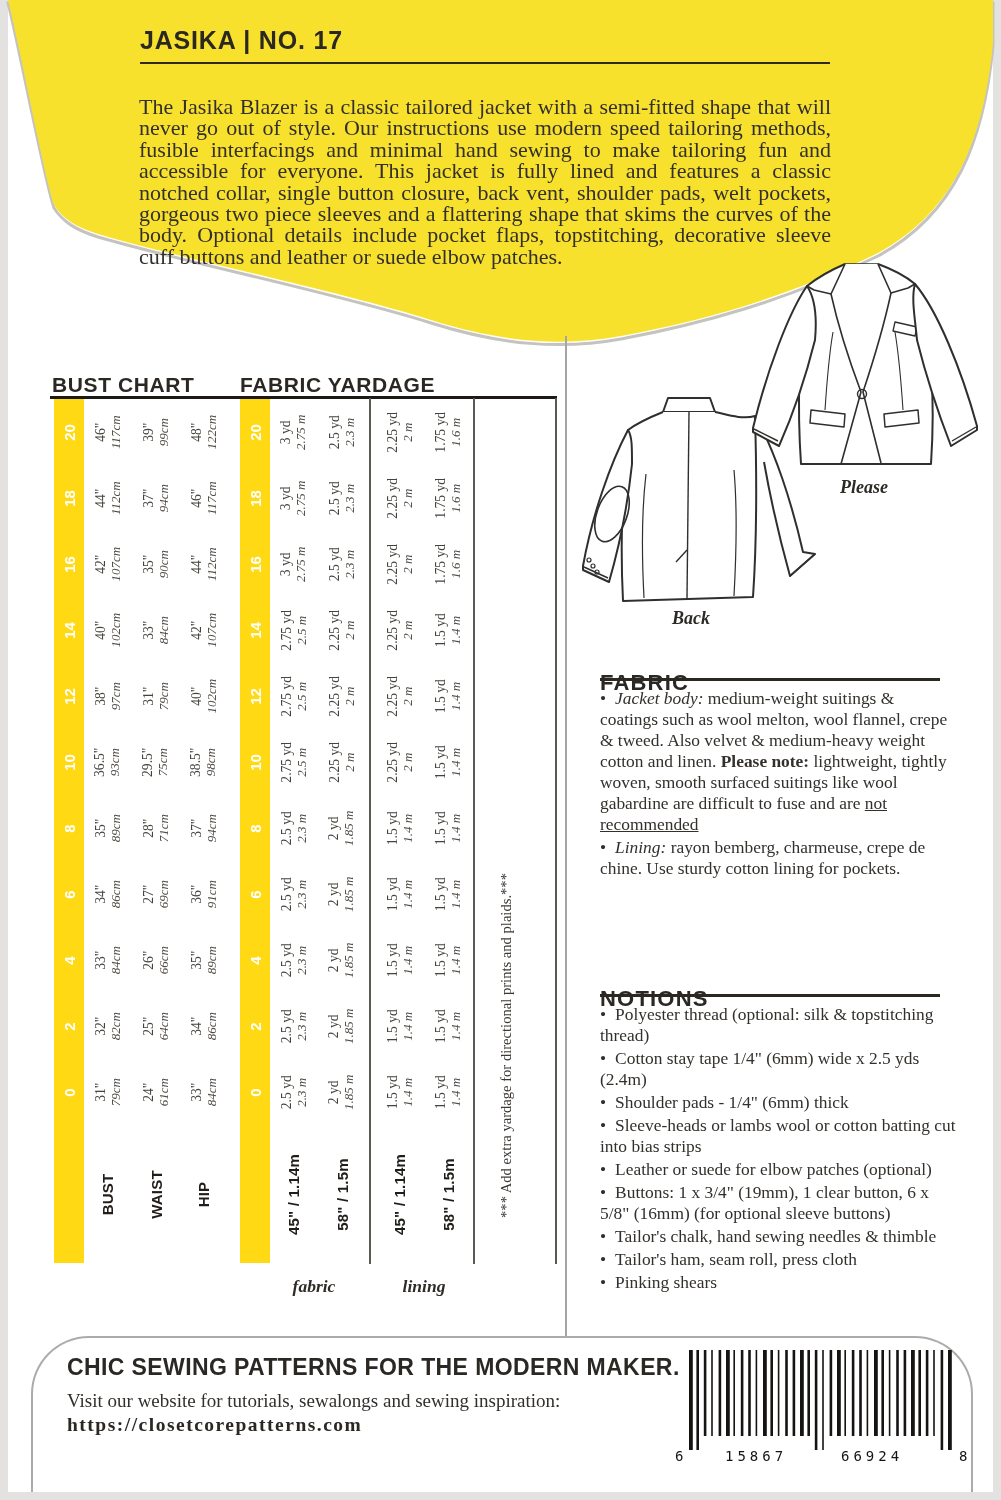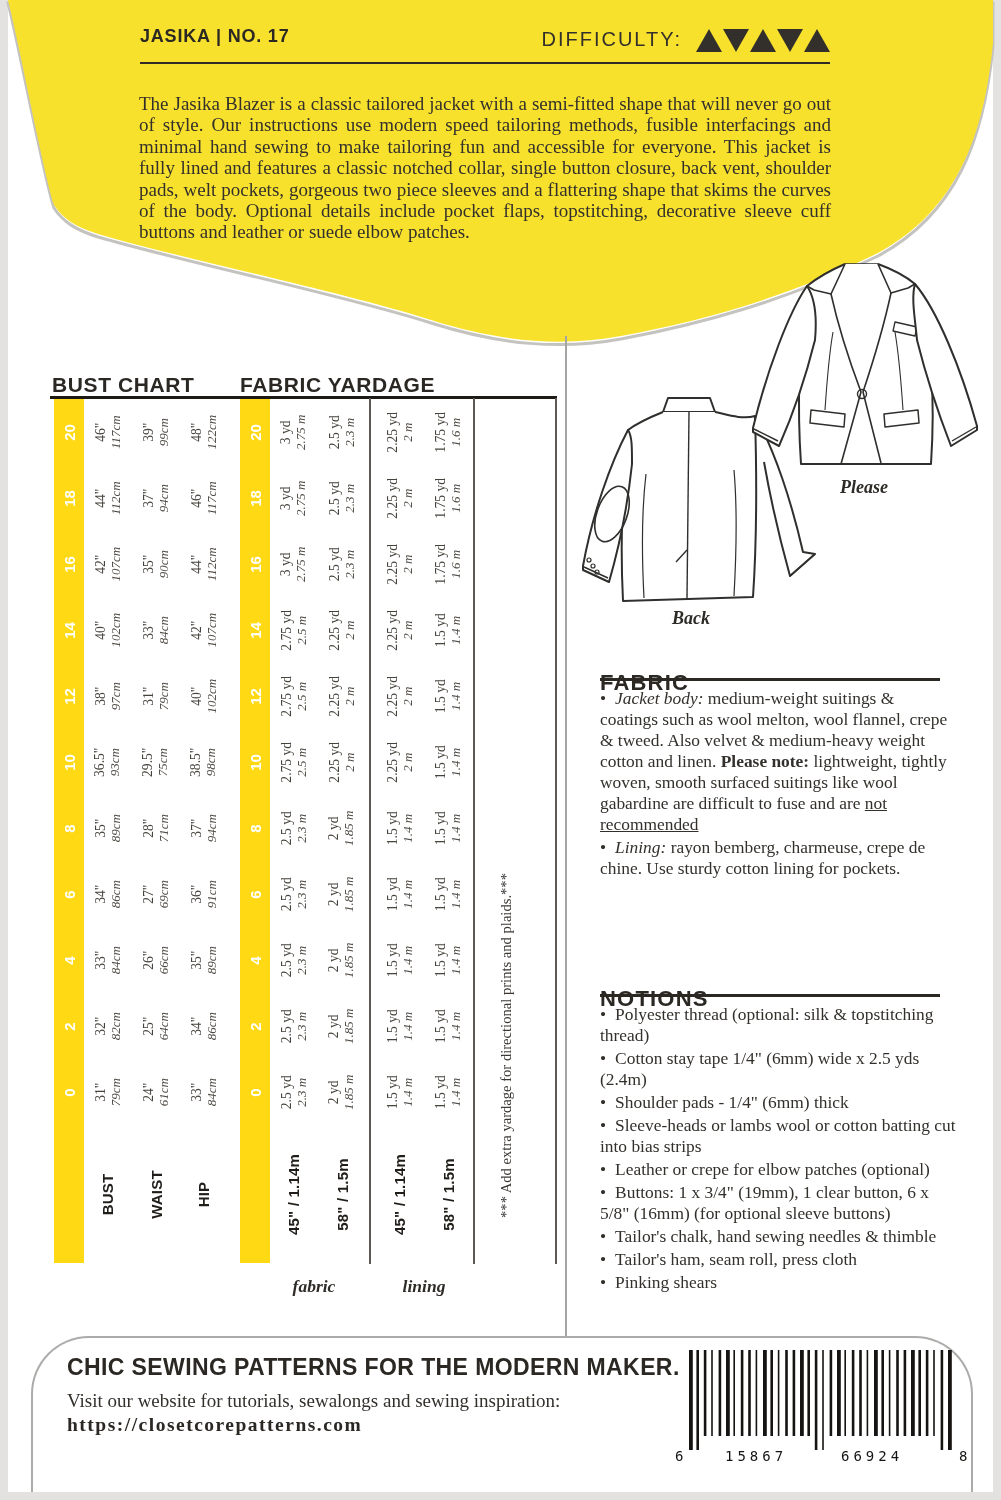--- a/index.html
+++ b/index.html
@@ -10,31 +10,31 @@
   html,body{margin:0;padding:0;background:#cfcecc;}
   .page{position:relative;width:1001px;height:1500px;margin:0 auto;background:var(--page-bg);
         overflow:hidden;font-family:"Liberation Serif",serif;color:var(--body-ink);}
   .envelope{position:absolute;left:8px;top:0;width:985px;height:1492px;background:var(--paper);}
   .abs{position:absolute;}
 
   
   .flap-svg{position:absolute;left:0;top:0;}
   .flap-row{position:absolute;left:140px;top:26px;width:690px;display:flex;
             justify-content:space-between;align-items:flex-start;}
-  .flap-title{font-family:"Liberation Sans",sans-serif;font-weight:bold;font-size:18px;
+  .flap-title{font-family:"Liberation Sans",sans-serif;font-weight:bold;font-size:25px;
               letter-spacing:0.8px;color:var(--ink);}
   .difficulty{display:flex;align-items:center;gap:14px;margin-top:1px;}
   .difficulty-label{font-family:"Liberation Sans",sans-serif;font-size:20px;letter-spacing:2px;
                     color:#33302c;}
   .tri-row{display:flex;align-items:center;gap:1px;margin-top:2px;}
   .tri{width:0;height:0;border-left:13px solid transparent;border-right:13px solid transparent;}
   .tri.up{border-bottom:23px solid #332f2b;}
   .tri.down{border-top:23px solid #332f2b;}
   .flap-rule{position:absolute;left:140px;top:62px;width:690px;height:2px;background:#2e2b27;}
-  .flap-desc{position:absolute;left:139px;top:74px;width:692px;font-size:19px;line-height:21.4px;
+  .flap-desc{position:absolute;left:139px;top:74px;width:692px;font-size:22px;line-height:21.4px;
              text-align:justify;color:#33302c;font-family:Liberation Serif, serif;}
 
   
   .tbl-title{position:absolute;font-family:"Liberation Sans",sans-serif;font-weight:bold;
              font-size:21px;letter-spacing:0.6px;color:var(--ink);}
 
   
   .grid{position:absolute;display:grid;}
   #size-grid{left:54px;top:399px;grid-template-columns:30px 48px 48px 48px;
              grid-template-rows:repeat(11,66px) 138px;}
@@ -97,30 +97,20 @@
     <path d="M8,0 L993,0 L993,43 C984,137 956,211 878,253 C786,298 701,321 621,336 C561,347 501,342 431,320 C336,290 191,261 98,234 C76,227 63,219 54,205 C44,175 20,48 8,0 Z" fill="none" stroke="#c4c3c0" stroke-width="3" transform="translate(0,3)"></path>
     <path d="M8,0 L993,0 L993,43 C984,137 956,211 878,253 C786,298 701,321 621,336 C561,347 501,342 431,320 C336,290 191,261 98,234 C76,227 63,219 54,205 C44,175 20,48 8,0 Z" fill="#f8e12d"></path>
   </svg>
 
   <div class="flap-row">
     <div class="flap-title">
       <span>JASIKA</span>
       <span>|</span>
       <span>NO. 17</span>
     </div>
-    <div class="difficulty">
-      <span class="difficulty-label">DIFFICULTY:</span>
-      <span class="tri-row">
-          <span class="tri up"></span>
-          <span class="tri down"></span>
-          <span class="tri up"></span>
-          <span class="tri down"></span>
-          <span class="tri up"></span>
-        </span>
-    </div>
   </div>
   <div class="flap-rule"></div>
   <p class="flap-desc">The Jasika Blazer is a classic tailored jacket with a semi-fitted shape that will never go out of style. Our instructions use modern speed tailoring methods, fusible interfacings and minimal hand sewing to make tailoring fun and accessible for everyone. This jacket is fully lined and features a classic notched collar, single button closure, back vent, shoulder pads, welt pockets, gorgeous two piece sleeves and a flattering shape that skims the curves of the body. Optional details include pocket flaps, topstitching, decorative sleeve cuff buttons and leather or suede elbow patches.</p>
 
   <h2 class="tbl-title" style="left:52px;top:356px;">BUST CHART</h2>
   <h2 class="tbl-title" style="left:240px;top:356px;">FABRIC YARDAGE</h2>
 
   <div class="abs tbl-top"></div>
   <div class="abs vline" style="left:369px;"></div>
   <div class="abs vline" style="left:473px;"></div>
@@ -750,21 +740,21 @@
       <div class="item"><span class="bullet">•</span><span class="seg-i">Lining: </span><span>rayon bemberg,  charmeuse, crepe de chine. Use sturdy cotton lining for pockets.</span></div>
     </div>
 
   <h3 class="sec-title" style="top:964px;">NOTIONS</h3>
   <div class="sec-rule" style="top:994px;"></div>
   <div class="sec-list" style="top:1004px;" id="notions-list">
       <div class="item"><span class="bullet">•</span><span>Polyester thread (optional: silk &amp; topstitching thread)</span></div>
       <div class="item"><span class="bullet">•</span><span>Cotton stay tape 1/4" (6mm) wide x 2.5 yds (2.4m)</span></div>
       <div class="item"><span class="bullet">•</span><span>Shoulder pads - 1/4" (6mm) thick</span></div>
       <div class="item"><span class="bullet">•</span><span>Sleeve-heads or lambs wool or cotton batting cut into bias strips</span></div>
-      <div class="item"><span class="bullet">•</span><span>Leather or crepe for elbow patches (optional)</span></div>
+      <div class="item"><span class="bullet">•</span><span>Leather or suede for elbow patches (optional)</span></div>
       <div class="item"><span class="bullet">•</span><span>Buttons: 1 x 3/4" (19mm), 1 clear button, 6 x 5/8" (16mm) (for optional sleeve buttons)</span></div>
       <div class="item"><span class="bullet">•</span><span>Tailor's chalk, hand sewing needles &amp; thimble</span></div>
       <div class="item"><span class="bullet">•</span><span>Tailor's ham, seam roll, press cloth</span></div>
       <div class="item"><span class="bullet">•</span><span>Pinking shears</span></div>
     </div>
 
   <div class="footer-card">
     <div class="tagline">CHIC SEWING PATTERNS FOR THE MODERN MAKER.</div>
     <div class="web-intro">Visit our website for tutorials, sewalongs and sewing inspiration:</div>
     <div class="web-url">https://closetcorepatterns.com</div>

